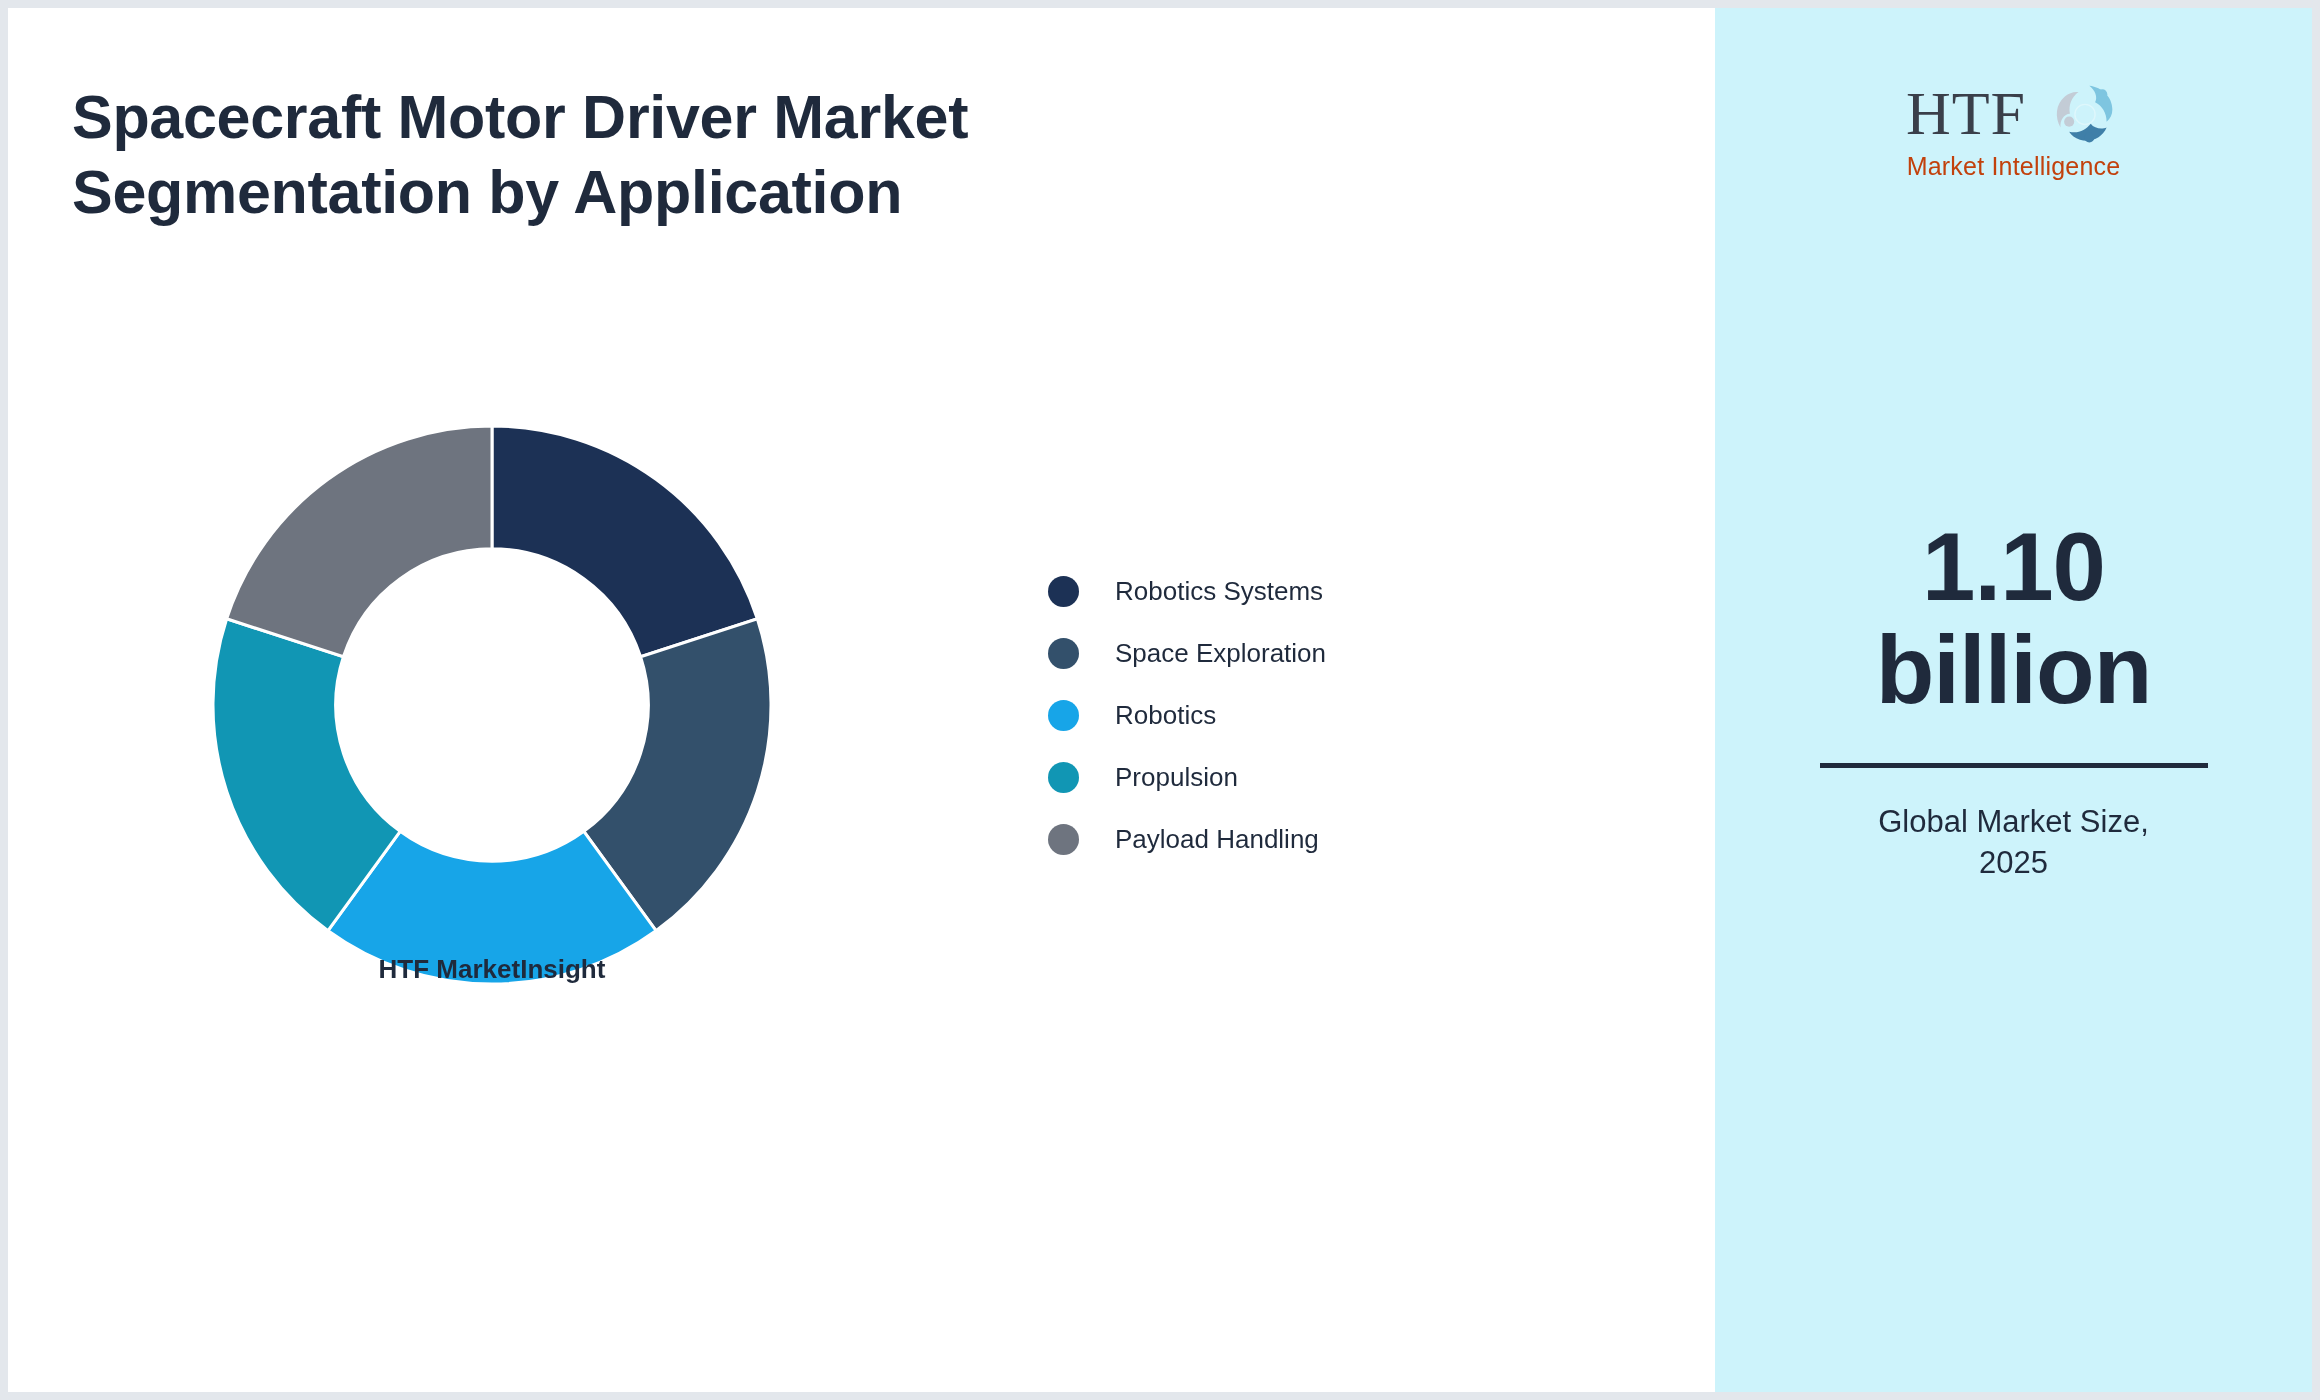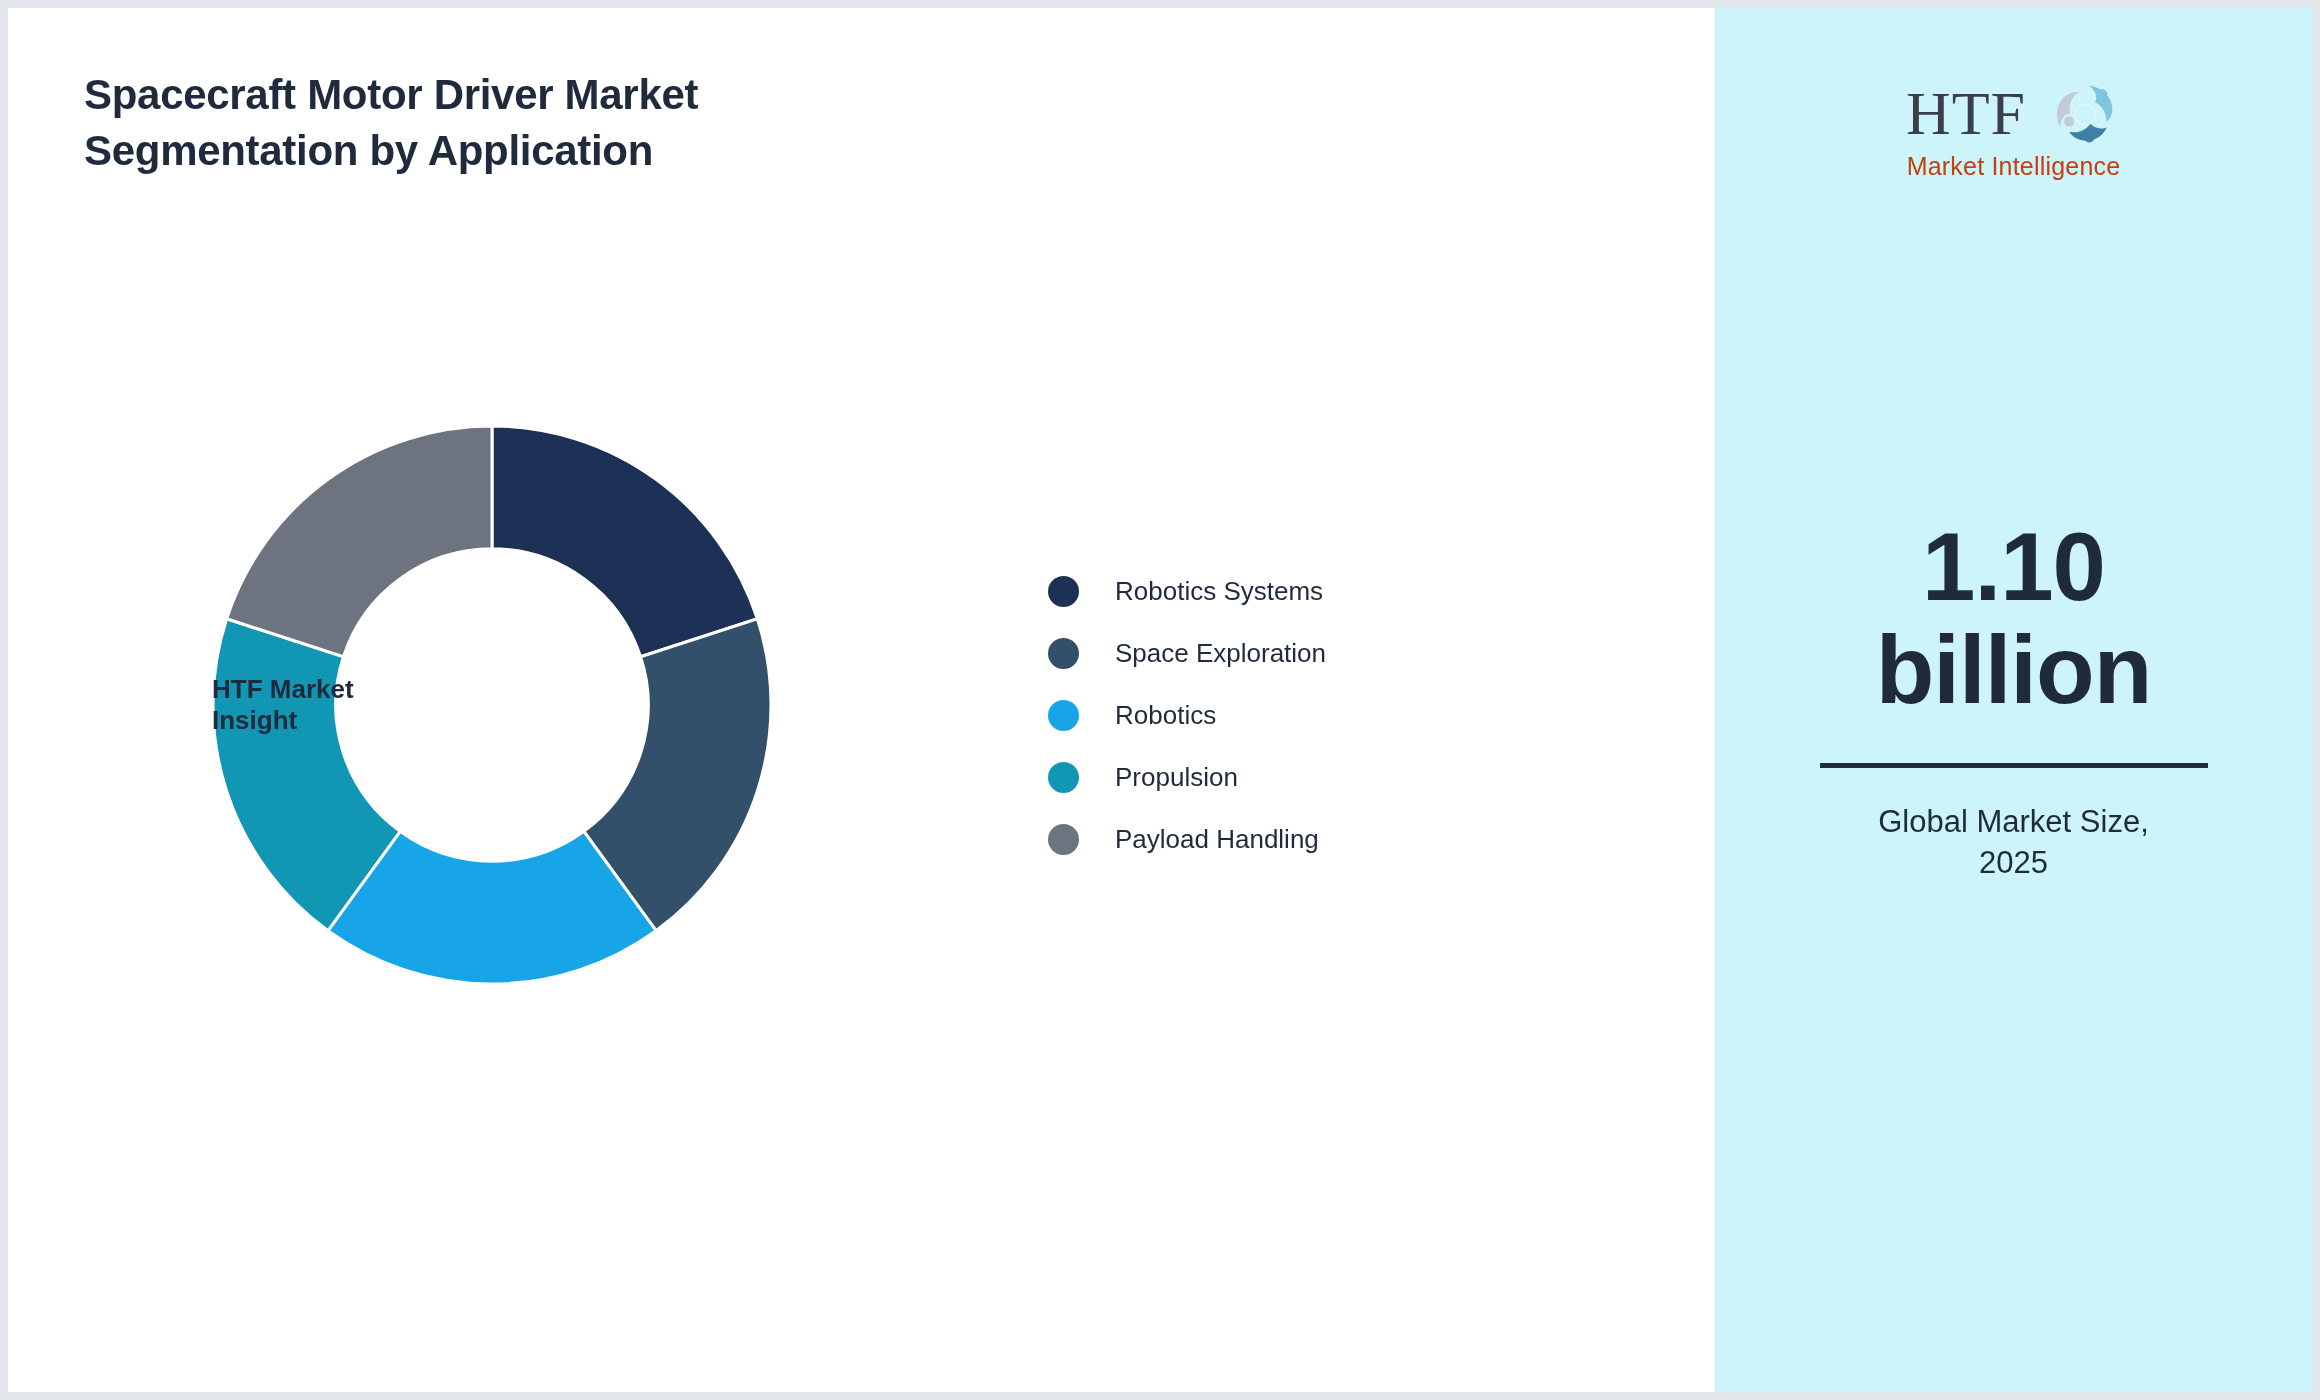--- a/index.html
+++ b/index.html
@@ -32,24 +32,24 @@
   #left-pane {
     position: relative;
     width: 1707px;
     height: 100%;
     background: #ffffff;
     flex: 0 0 1707px;
   }
 
   #page-title {
     position: absolute;
-    left: 76px;
+    left: 64px;
     top: 38px;
     width: 1000px;
-    font-size: 42px;
+    font-size: 61px;
     line-height: 1.0;
     font-weight: bold;
     color: #1f2a3c;
     letter-spacing: -0.3px;
   }
   #page-title .line {
     display: block;
     margin-bottom: 14px;
   }
 
@@ -66,22 +66,22 @@
     width: 560px;
     height: 560px;
   }
   #donut-center-label {
     position: absolute;
     left: 0;
     top: 0;
     width: 560px;
     height: 560px;
     display: flex;
-    flex-direction: column;
-    align-items: flex-start;
+    flex-direction: row;
+    align-items: flex-end;
     justify-content: center;
     pointer-events: none;
   }
   #donut-center-label .cl {
     font-size: 26px;
     font-weight: bold;
     color: #1f2a3c;
     line-height: 1.18;
     text-align: center;
   }

